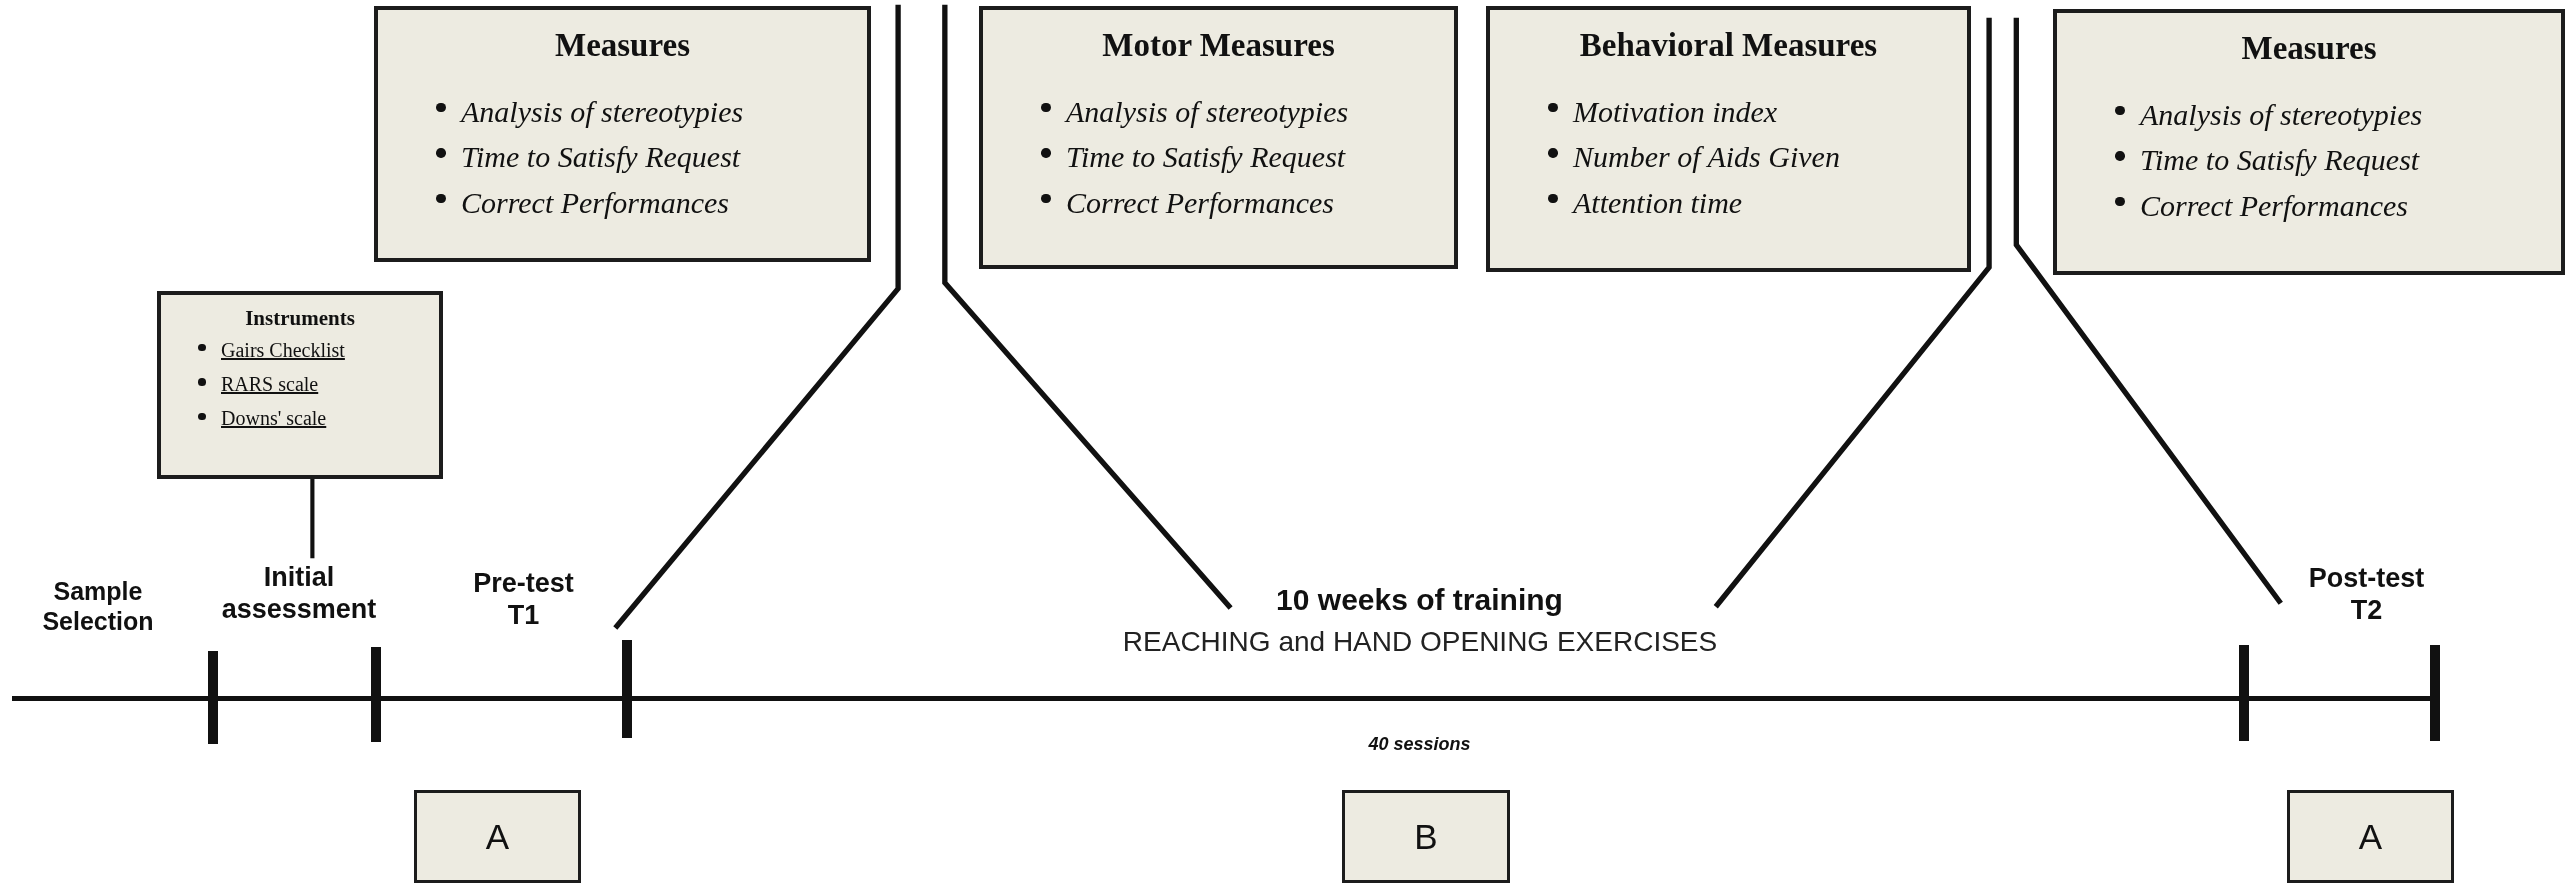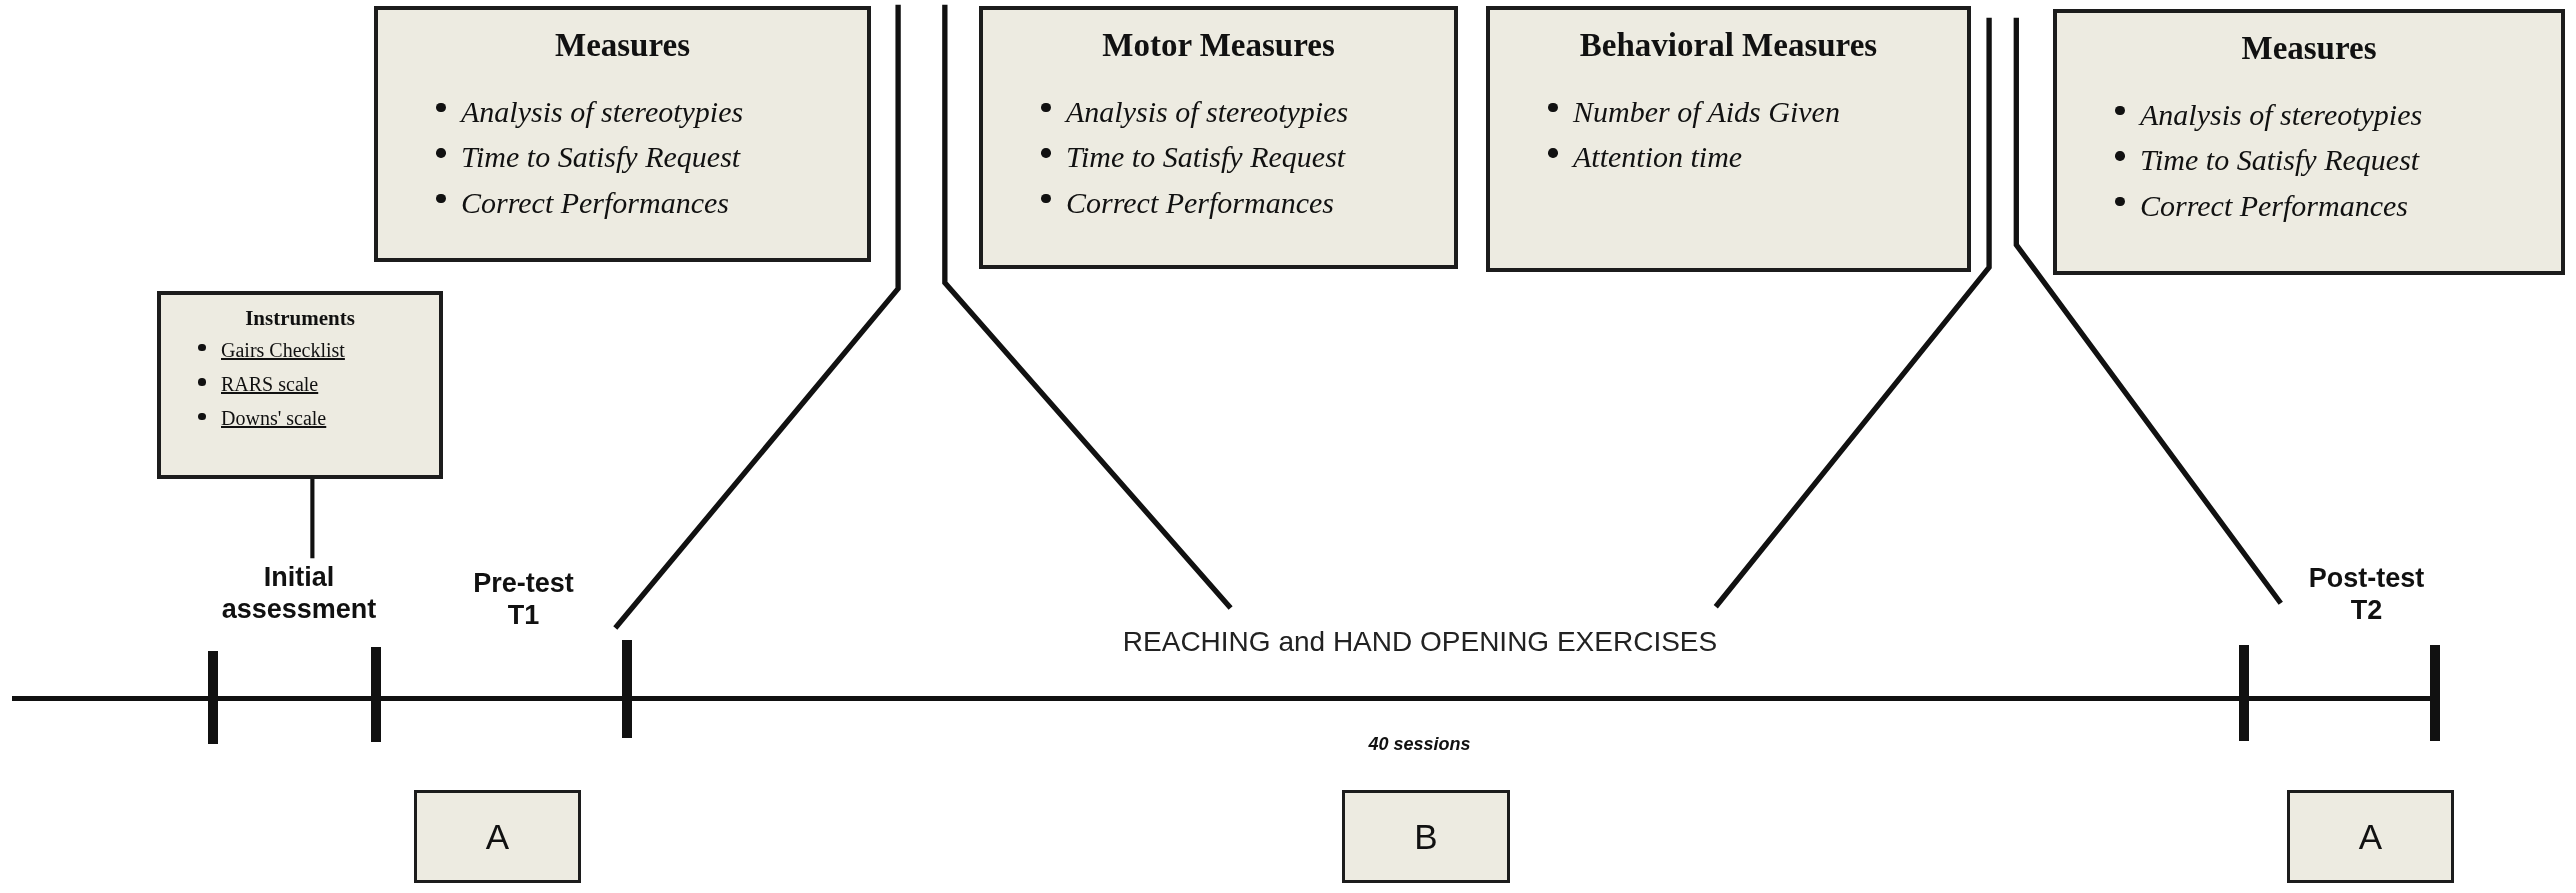--- a/index.html
+++ b/index.html
@@ -176,20 +176,21 @@
     <ul>
       <li>Analysis of stereotypies</li>
       <li>Time to Satisfy Request</li>
       <li>Correct Performances</li>
     </ul>
   </div>
 
   <div class="info-box measure-box" style="left:1486px; top:6px; width:485px; height:266px;">
     <div class="box-title">Behavioral Measures</div>
     <ul>
+      <li>Motivation index</li>
       <li>Number of Aids Given</li>
       <li>Attention time</li>
     </ul>
   </div>
 
   <div class="info-box measure-box" style="left:2053px; top:9px; width:512px; height:266px;">
     <div class="box-title">Measures</div>
     <ul>
       <li>Analysis of stereotypies</li>
       <li>Time to Satisfy Request</li>
@@ -199,36 +200,41 @@
 
   <div class="info-box instrument-box" style="left:157px; top:291px; width:286px; height:188px;">
     <div class="box-title">Instruments</div>
     <ul>
       <li>Gairs Checklist</li>
       <li>RARS scale</li>
       <li>Downs' scale</li>
     </ul>
   </div>
 
+  <div class="tl-label" id="lbl-sample">
+    <div>Sample</div>
+    <div>Selection</div>
+  </div>
 
   <div class="tl-label" id="lbl-initial">
     <div>Initial</div>
     <div>assessment</div>
   </div>
 
   <div class="tl-label" id="lbl-pretest">
     <div>Pre-test</div>
     <div>T1</div>
   </div>
 
   <div class="tl-label" id="lbl-posttest">
     <div>Post-test</div>
     <div>T2</div>
   </div>
 
+  <div id="lbl-training">10 weeks of training</div>
   <div id="lbl-exercises">REACHING and HAND OPENING EXERCISES</div>
   <div id="lbl-sessions">40 sessions</div>
 
   <div id="axis"></div>
 
   <div class="tick" style="left:208px; top:651px; height:93px;"></div>
   <div class="tick" style="left:371px; top:647px; height:95px;"></div>
   <div class="tick" style="left:622px; top:640px; height:98px;"></div>
   <div class="tick" style="left:2239px; top:645px; height:96px;"></div>
   <div class="tick" style="left:2430px; top:645px; height:96px;"></div>

